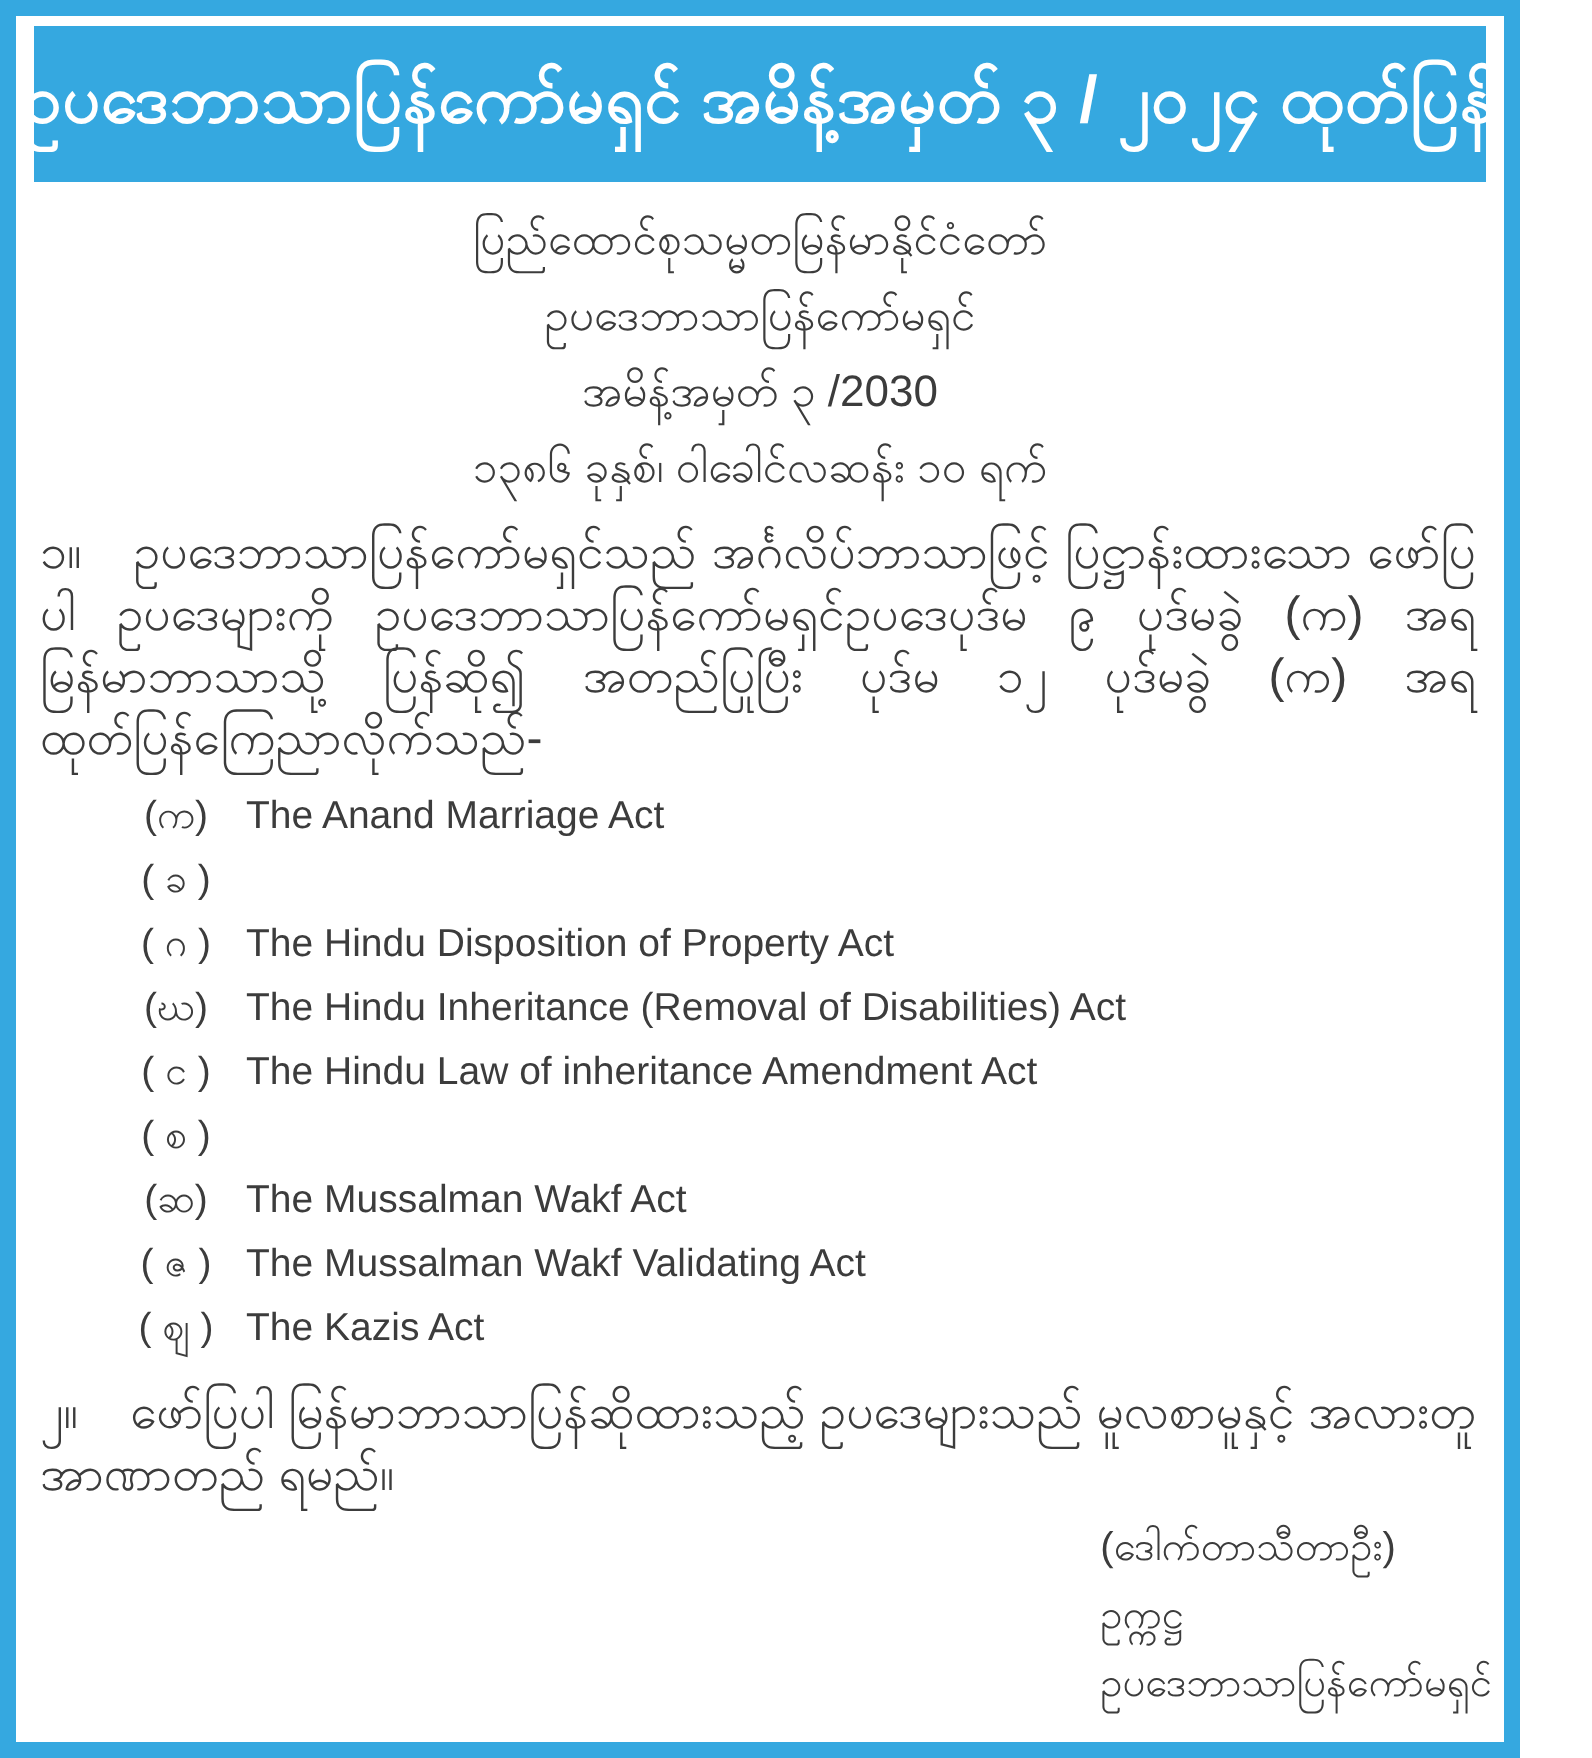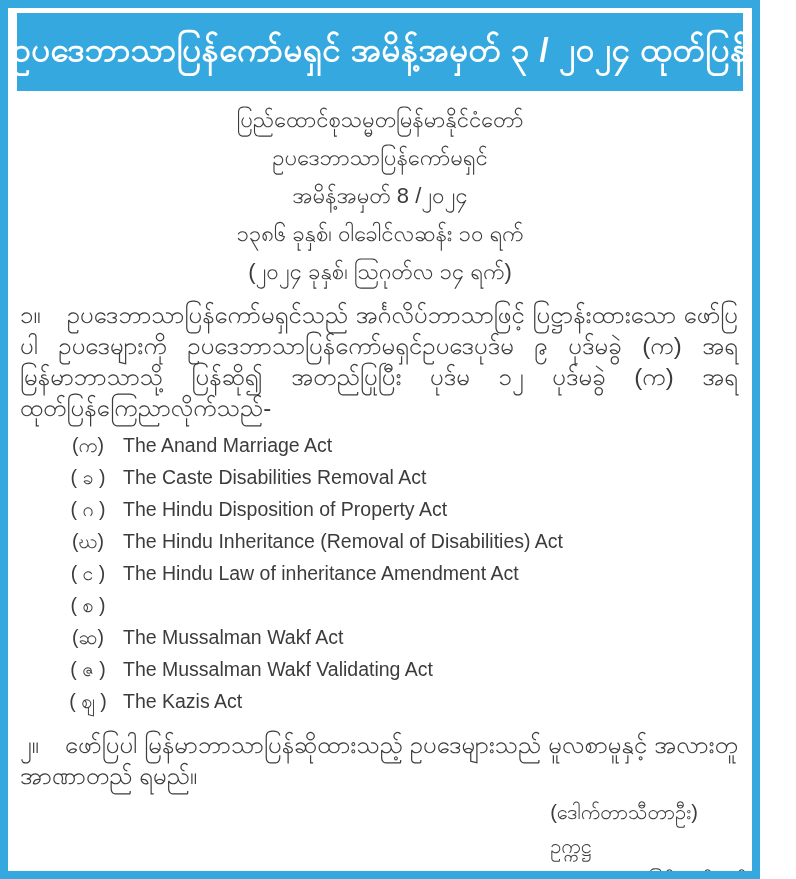--- a/index.html
+++ b/index.html
@@ -85,37 +85,35 @@
 
 <div class="page">
 
   <div class="banner">
     <span class="banner-title">ဥပဒေဘာသာပြန်ကော်မရှင် အမိန့်အမှတ် ၃ / ၂၀၂၄ ထုတ်ပြန်</span>
   </div>
 
   <div class="heading">
     <div class="heading-line">ပြည်ထောင်စုသမ္မတမြန်မာနိုင်ငံတော်</div>
     <div class="heading-line">ဥပဒေဘာသာပြန်ကော်မရှင်</div>
-    <div class="heading-line">အမိန့်အမှတ် 8 /၂၀၂၄</div>
+    <div class="heading-line">အမိန့်အမှတ် ၃ /2030</div>
     <div class="heading-line">၁၃၈၆ ခုနှစ်၊ ဝါခေါင်လဆန်း ၁၀ ရက်</div>
-    <div class="heading-line">(၂၀၂၄ ခုနှစ်၊ သြဂုတ်လ ၁၄ ရက်)</div>
   </div>
 
   <p class="para">
     <span class="para-number">၁။</span><span>ဥပဒေဘာသာပြန်ကော်မရှင်သည် အင်္ဂလိပ်ဘာသာဖြင့် ပြဋ္ဌာန်းထားသော ဖော်ပြပါ ဥပဒေများကို ဥပဒေဘာသာပြန်ကော်မရှင်ဥပဒေပုဒ်မ ၉ ပုဒ်မခွဲ (က) အရ မြန်မာဘာသာသို့ ပြန်ဆို၍ အတည်ပြုပြီး ပုဒ်မ ၁၂ ပုဒ်မခွဲ (က) အရ ထုတ်ပြန်ကြေညာလိုက်သည်-</span>
   </p>
 
   <ul class="acts">
     <li class="act">
       <span class="act-label">(က)</span>
       <span class="act-name">The Anand Marriage Act</span>
     </li>
     <li class="act">
       <span class="act-label">( ခ )</span>
-      <span class="act-name">The Caste Disabilities Removal Act</span>
     </li>
     <li class="act">
       <span class="act-label">( ဂ )</span>
       <span class="act-name">The Hindu Disposition of Property Act</span>
     </li>
     <li class="act">
       <span class="act-label">(ဃ)</span>
       <span class="act-name">The Hindu Inheritance (Removal of Disabilities) Act</span>
     </li>
     <li class="act">

